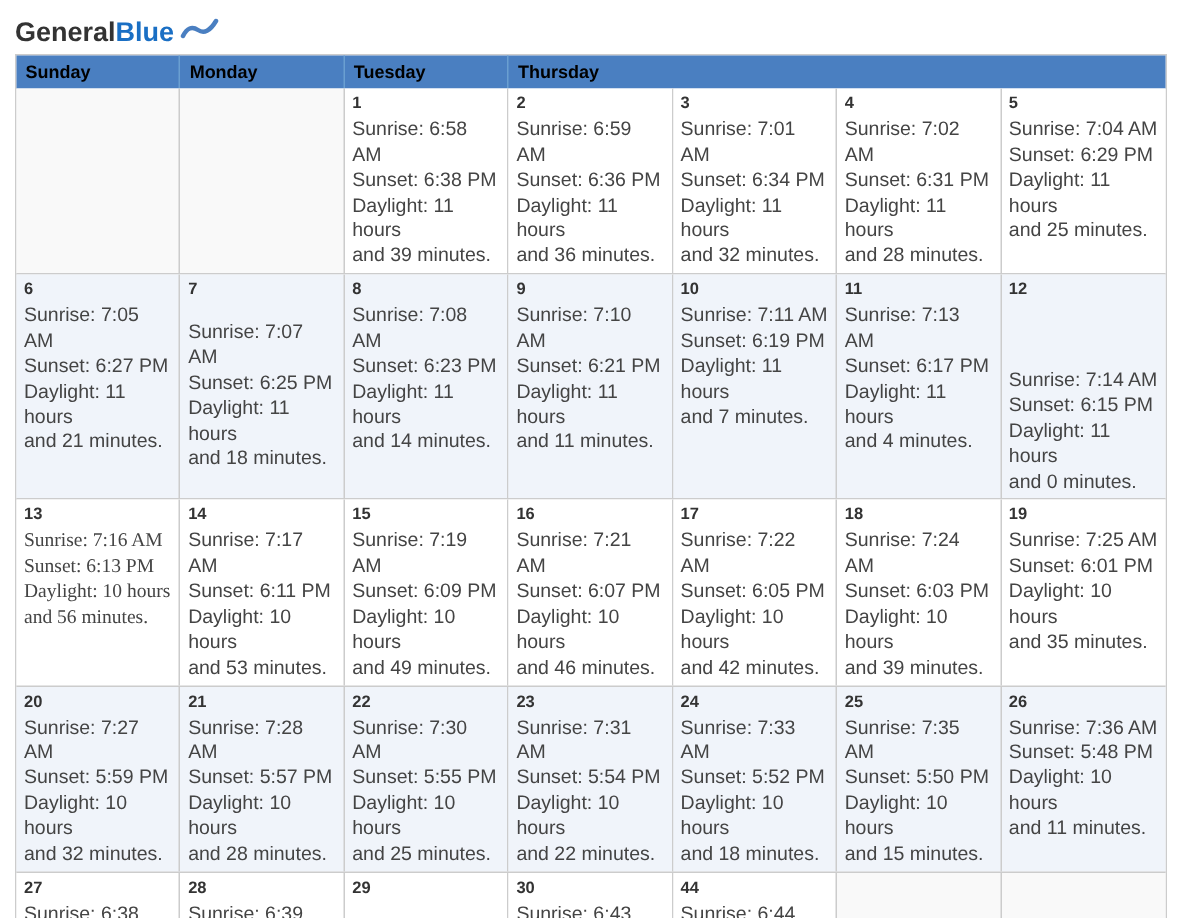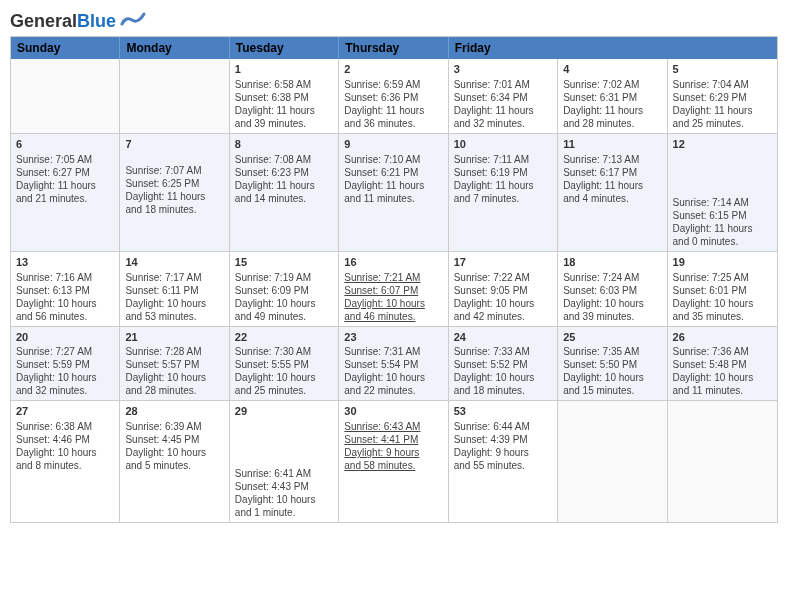--- a/index.html
+++ b/index.html
@@ -93,21 +93,21 @@
     .cal-cell:last-child { border-right: none; }
     .cal-cell.empty { background: #f9f9f9; }
     .cal-cell.shaded { background: #f0f4fa; }
     .day-num {
       font-size: 11px;
       font-weight: bold;
       display: block;
       margin-bottom: 1px;
     }
     .cell-info {
-      font-size: 10px;
+      font-size: 13px;
       color: #444;
       line-height: 1.3;
     }
   </style>
 </head>
 <body>
 
 <div class="page">
   <div class="header">
     <div class="logo">
@@ -125,21 +125,20 @@
       <div class="subtitle"></div>
     </div>
   </div>
 
   <div class="calendar">
     <div class="cal-header-row">
     <div class="cal-header-cell">Sunday</div>
         <div class="cal-header-cell">Monday</div>
         <div class="cal-header-cell">Tuesday</div>
         <div class="cal-header-cell">Thursday</div>
-        <div class="cal-header-cell">Friday</div>
       </div>
     <div class="cal-body">
     <div class="cal-row">
           <div class="cal-cell empty"></div>
           <div class="cal-cell empty"></div>
           <div class="cal-cell">
             <span class="day-num">1</span>
             <div class="cell-info" style="white-space: pre-line;">Sunrise: 6:58 AM
 Sunset: 6:38 PM
 Daylight: 11 hours
@@ -221,50 +220,50 @@
             <span class="day-num">12</span>
             <div class="cell-info" style="white-space: pre-line; margin-top: 44px;">Sunrise: 7:14 AM
 Sunset: 6:15 PM
 Daylight: 11 hours
 and 0 minutes.</div>
           </div>
         </div>
         <div class="cal-row">
           <div class="cal-cell">
             <span class="day-num">13</span>
-            <div class="cell-info" style="white-space: pre-line;">Sunrise: 7:16 AM
+            <div class="cell-info" style="white-space: pre-line; font-family: Liberation Serif, serif;">Sunrise: 7:16 AM
 Sunset: 6:13 PM
 Daylight: 10 hours
 and 56 minutes.</div>
           </div>
           <div class="cal-cell">
             <span class="day-num">14</span>
             <div class="cell-info" style="white-space: pre-line;">Sunrise: 7:17 AM
 Sunset: 6:11 PM
 Daylight: 10 hours
 and 53 minutes.</div>
           </div>
           <div class="cal-cell">
             <span class="day-num">15</span>
             <div class="cell-info" style="white-space: pre-line;">Sunrise: 7:19 AM
 Sunset: 6:09 PM
 Daylight: 10 hours
 and 49 minutes.</div>
           </div>
           <div class="cal-cell">
             <span class="day-num">16</span>
-            <div class="cell-info" style="white-space: pre-line; text-decoration: underline;">Sunrise: 7:21 AM
+            <div class="cell-info" style="white-space: pre-line;">Sunrise: 7:21 AM
 Sunset: 6:07 PM
 Daylight: 10 hours
 and 46 minutes.</div>
           </div>
           <div class="cal-cell">
             <span class="day-num">17</span>
             <div class="cell-info" style="white-space: pre-line;">Sunrise: 7:22 AM
-Sunset: 9:05 PM
+Sunset: 6:05 PM
 Daylight: 10 hours
 and 42 minutes.</div>
           </div>
           <div class="cal-cell">
             <span class="day-num">18</span>
             <div class="cell-info" style="white-space: pre-line;">Sunrise: 7:24 AM
 Sunset: 6:03 PM
 Daylight: 10 hours
 and 39 minutes.</div>
           </div>
@@ -350,21 +349,21 @@
 and 1 minute.</div>
           </div>
           <div class="cal-cell">
             <span class="day-num">30</span>
             <div class="cell-info" style="white-space: pre-line; text-decoration: underline;">Sunrise: 6:43 AM
 Sunset: 4:41 PM
 Daylight: 9 hours
 and 58 minutes.</div>
           </div>
           <div class="cal-cell">
-            <span class="day-num">53</span>
+            <span class="day-num">44</span>
             <div class="cell-info" style="white-space: pre-line;">Sunrise: 6:44 AM
 Sunset: 4:39 PM
 Daylight: 9 hours
 and 55 minutes.</div>
           </div>
           <div class="cal-cell empty"></div>
           <div class="cal-cell empty"></div>
         </div>
       </div>
   </div>

